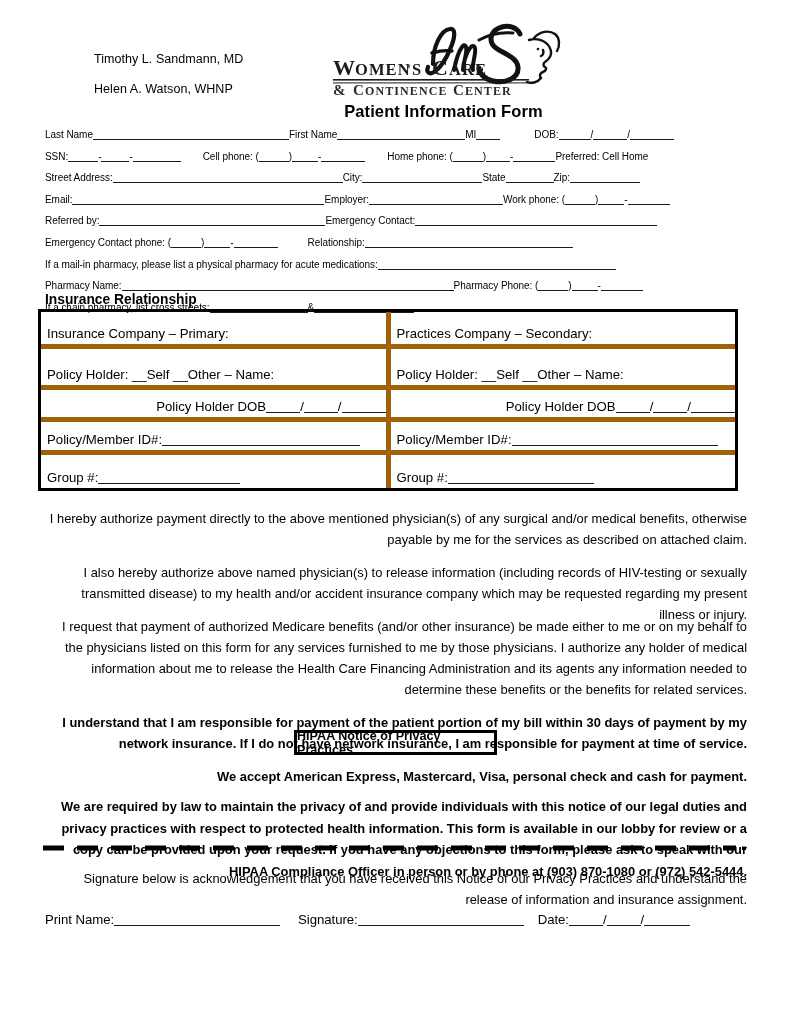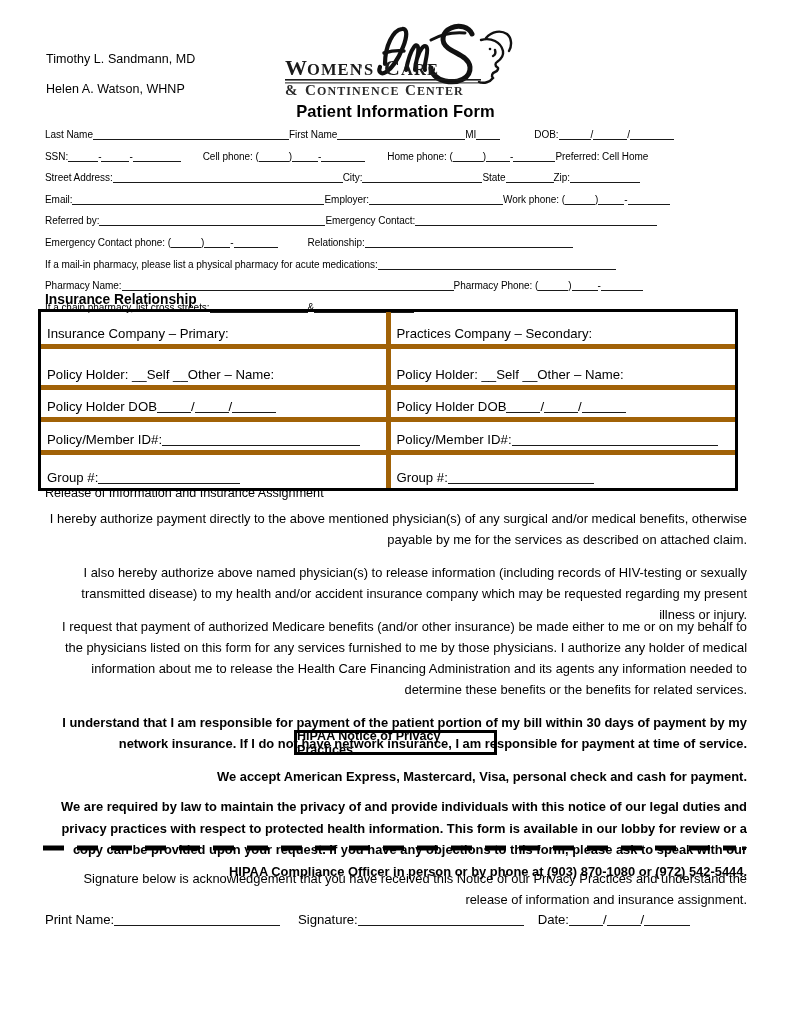--- a/index.html
+++ b/index.html
@@ -17,20 +17,21 @@
     width: 791px;
     height: 1024px;
     background: #ffffff;
     overflow: hidden;
   }
 
   
   .header {
     position: relative;
     height: 100px;
+    margin-left: 48px;
   }
   .docs {
     position: absolute;
     left: 46px;
     top: 44px;
     font-size: 12.5px;
     line-height: 30px;
     letter-spacing: 0.05px;
   }
   .docs div { white-space: nowrap; }
@@ -108,21 +109,21 @@
     vertical-align: bottom;
     padding: 0 0 3px 6px;
     font-size: 13.2px;
     height: 34px;
     box-sizing: border-box;
     white-space: nowrap;
     overflow: hidden;
   }
   .ins-table tr.r1 td { height: 34px; }
   .ins-table tr.r2 td { height: 41px; }
-  .ins-table tr.r3 td { height: 32px; }
+  .ins-table tr.r3 td { height: 32px; text-align: right; }
   .ins-table tr.r4 td { height: 33px; }
   .ins-table tr.r5 td { height: 36px; }
   .ins-table td.left  { border-left: none; }
   .ins-table td.right { border-right: none; }
   .ins-table tr.r1 td { border-top: none; }
   .ins-table tr.r5 td { border-bottom: none; }
 
   
   .para {
     position: absolute;
@@ -314,21 +315,20 @@
             <span>Group #:</span><span class="u" style="width:142px"></span>
           </td>
           <td class="right">
             <span>Group #:</span><span class="u" style="width:146px"></span>
           </td>
         </tr>
       </tbody>
     </table>
   </div>
 
-  <div class="small-head" style="top:486px">Release of Information and Insurance Assignment</div>
 
   <div class="para" style="top:508px">I hereby authorize payment directly to the above mentioned physician(s) of any surgical and/or medical benefits, otherwise payable by me for the services as described on attached claim.</div>
 
   <div class="para" style="top:562px">I also hereby authorize above named physician(s) to release information (including records of HIV-testing or sexually transmitted disease) to my health and/or accident insurance company which may be requested regarding my present illness or injury.</div>
 
   <div class="para" style="top:616px">I request that payment of authorized Medicare benefits (and/or other insurance) be made either to me or on my behalf to the physicians listed on this form for any services furnished to me by those physicians. I authorize any holder of medical information about me to release the Health Care Financing Administration and its agents any information needed to determine these benefits or the benefits for related services.</div>
 
   <div class="para bold" style="top:712px">I understand that I am responsible for payment of the patient portion of my bill within 30 days of payment by my network insurance. If I do not have network insurance, I am responsible for payment at time of service.</div>
 
   <div class="para bold" style="top:766px">We accept American Express, Mastercard, Visa, personal check and cash for payment.</div>

